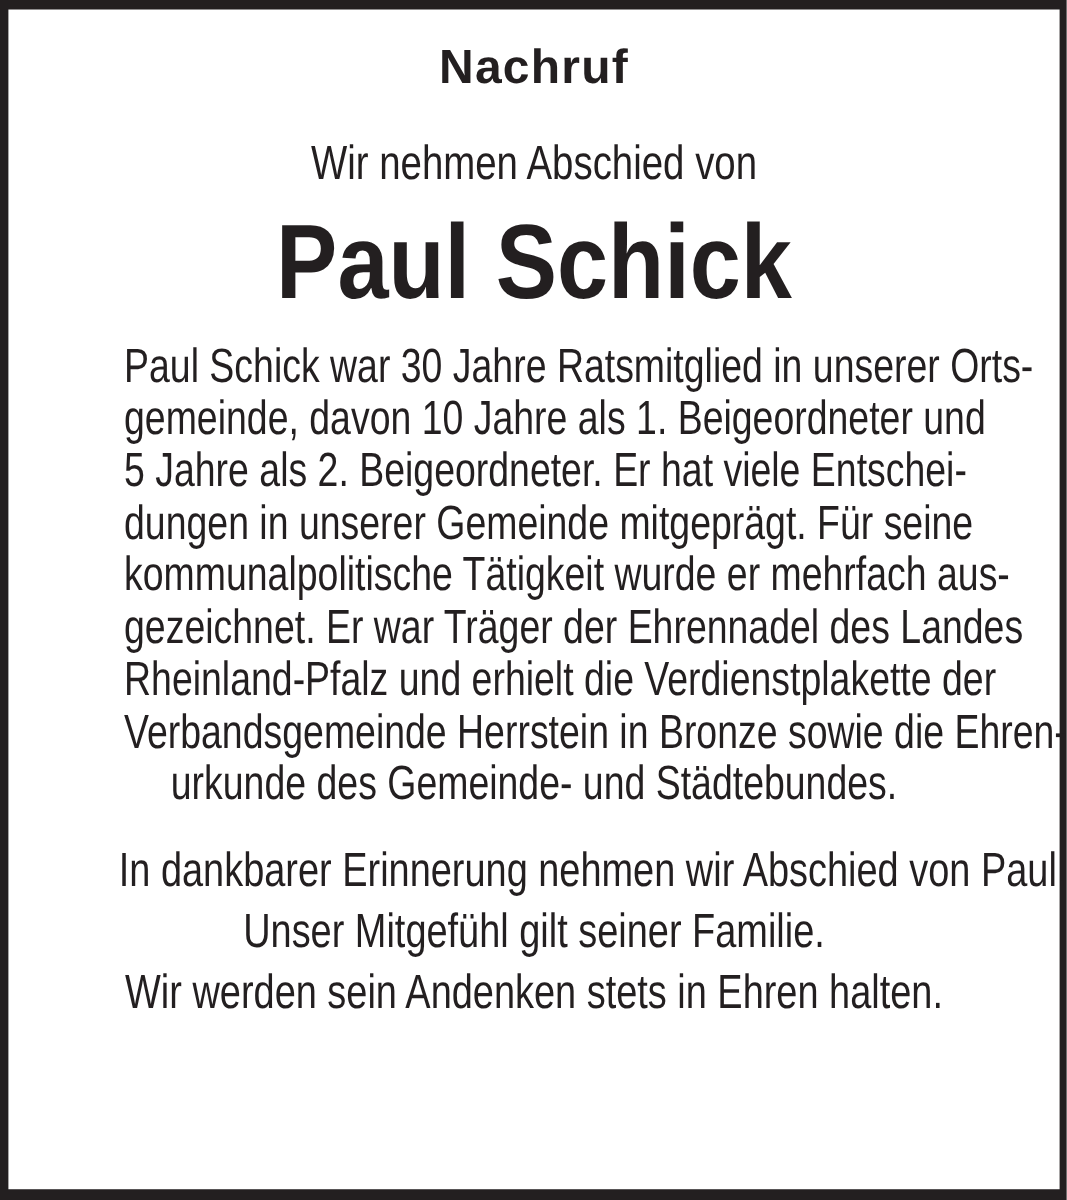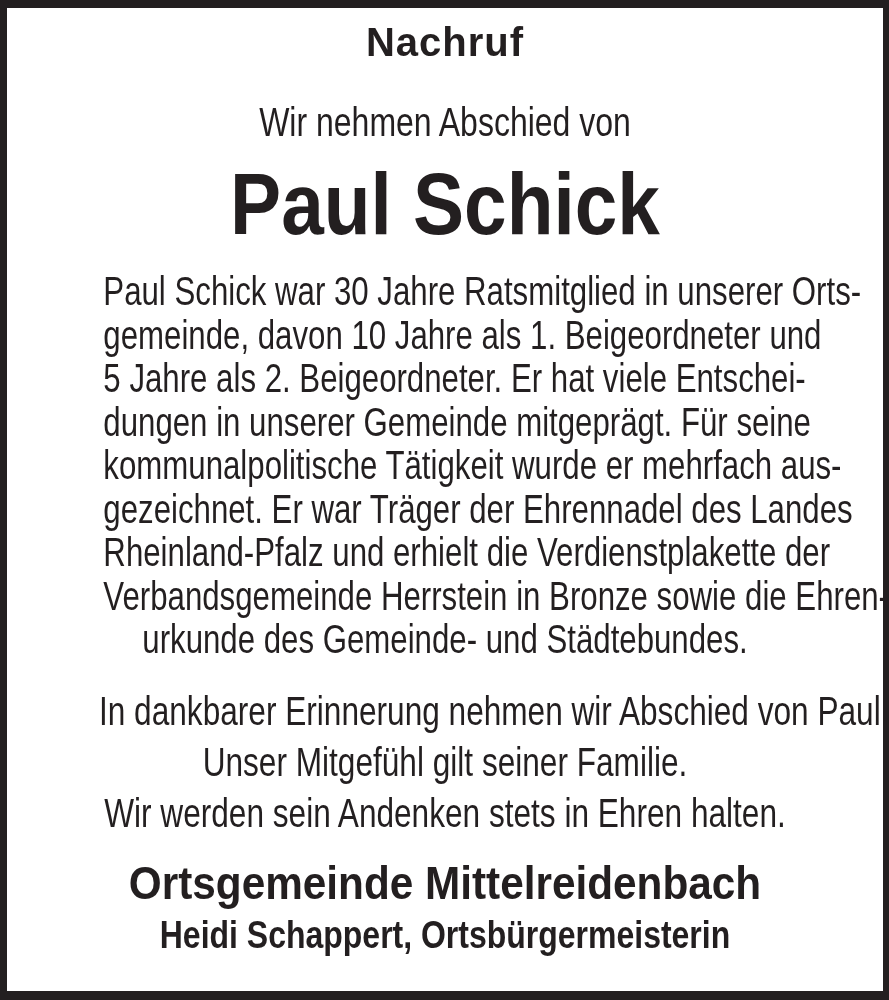--- a/index.html
+++ b/index.html
@@ -18,21 +18,21 @@
     overflow: hidden;
   }
   .frame {
     box-sizing: border-box;
     width: 889px;
     height: 1000px;
     background: var(--background);
     border-style: solid;
     border-color: var(--border);
     border-width: 8px 6px 9px 7px;
-    padding-top: 12px;
+    padding-top: 26px;
     text-align: center;
     font-family: "Liberation Sans", sans-serif;
     color: var(--text);
   }
   .title {
     margin: 0;
     font-size: 40px;
     font-weight: bold;
     line-height: 44px;
     letter-spacing: 1px;
@@ -118,18 +118,14 @@
     <div class="line">Verbandsgemeinde Herrstein in Bronze sowie die Ehren-</div>
     <div class="line">urkunde des Gemeinde- und Städtebundes.</div>
   </div>
 
   <div class="closing">
     <div class="line">In dankbarer Erinnerung nehmen wir Abschied von Paul.</div>
     <div class="line">Unser Mitgefühl gilt seiner Familie.</div>
     <div class="line">Wir werden sein Andenken stets in Ehren halten.</div>
   </div>
 
-  <div class="sig">
-    <div class="sig-org">Ortsgemeinde Mittelreidenbach</div>
-    <div class="sig-person">Heidi Schappert, Ortsbürgermeisterin</div>
-  </div>
 
 </div>
 
 </body></html>

